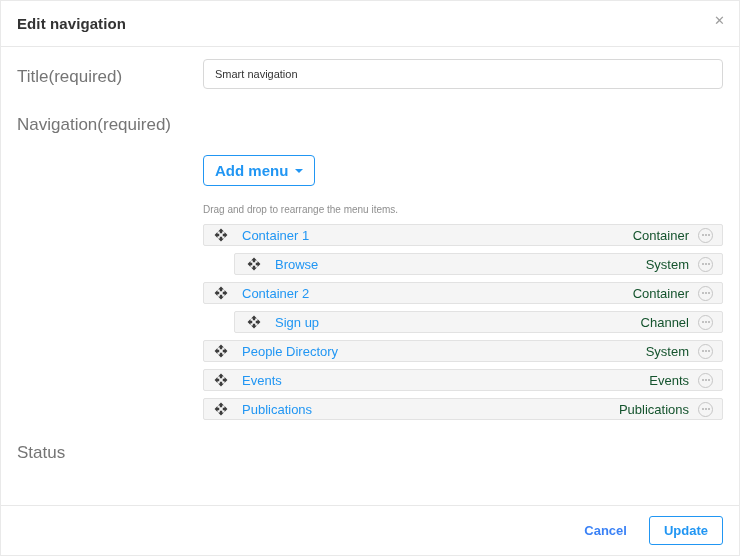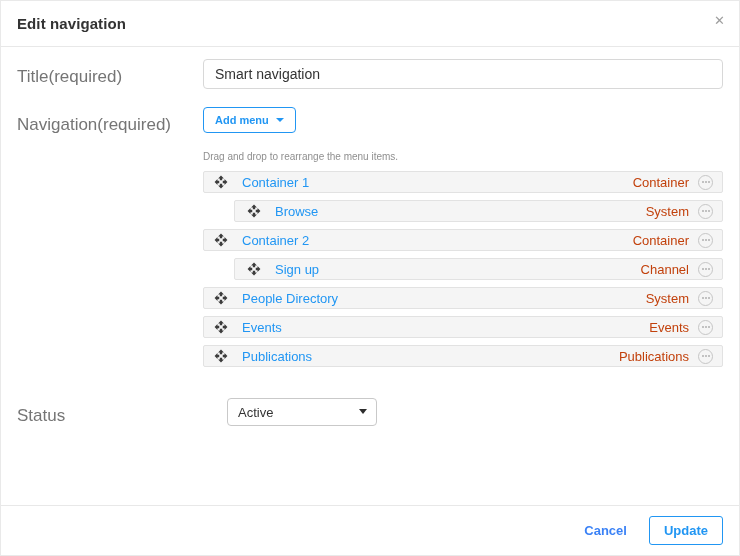--- a/index.html
+++ b/index.html
@@ -51,39 +51,40 @@
   }
   .control { flex: 1; min-width: 0; }
   
   .row-title { margin-bottom: 18px; }
   .text-input {
     width: 100%;
     height: 30px;
     border: 1px solid #d8d8d8;
     border-radius: 4px;
     padding: 0 11px;
-    font-size: 14px;
+    font-size: 11px;
     color: #333;
     font-family: inherit;
     outline: none;
     background: #fff;
   }
   
   .add-menu {
     display: inline-flex;
     align-items: center;
     background: #fff;
     border: 1px solid #2196f3;
     border-radius: 4px;
     color: #2196f3;
-    font-size: 11px;
+    font-size: 15px;
     font-weight: bold;
     font-family: inherit;
     padding: 6px 11px;
     cursor: pointer;
+    margin-top: 48px;
   }
   .caret-down {
     width: 0; height: 0;
     border-left: 4px solid transparent;
     border-right: 4px solid transparent;
     border-top: 4px solid #2196f3;
     margin-left: 7px;
     display: inline-block;
   }
   .hint {
@@ -116,21 +117,21 @@
     margin-left: 14px;
     font-size: 13px;
     color: #2196f3;
     text-decoration: none;
     cursor: pointer;
     white-space: nowrap;
   }
   .menu-spacer { flex: 1; }
   .menu-type {
     font-size: 13px;
-    color: #c2410c;
+    color: #14532d;
     margin-right: 9px;
     white-space: nowrap;
   }
   .ellipsis-btn {
     width: 15px; height: 15px;
     border: 1px solid #c6c6c6;
     border-radius: 50%;
     display: inline-flex;
     align-items: center;
     justify-content: center;
@@ -139,21 +140,21 @@
     flex: 0 0 auto;
     background: transparent;
   }
   .ellipsis-btn i {
     width: 2px; height: 2px;
     background: #b0b0b0;
     border-radius: 50%;
     display: block;
   }
   
-  .row-status { margin-top: 24px; gap: 24px; }
+  .row-status { margin-top: 8px; }
   .select-wrap { position: relative; width: 150px; }
   .select-wrap select {
     -webkit-appearance: none;
     appearance: none;
     width: 150px;
     height: 28px;
     border: 1px solid #c9c9c9;
     border-radius: 4px;
     background: #fff;
     font-size: 13px;
@@ -336,26 +337,20 @@
                 <i></i>
                 <i></i>
               </span>
   </div>
           </div>
       </div>
     </div>
 
     <div class="form-row row-status">
       <div class="form-label">Status</div>
-      <div class="control">
-        <div class="select-wrap">
-          <select id="status-select"><option>Active</option></select>
-          <span class="select-caret"></span>
-        </div>
-      </div>
     </div>
 
   </div>
 
   <div class="modal-footer">
     <a class="cancel-link">Cancel</a>
     <button class="update-btn">Update</button>
   </div>
 
 </div>

